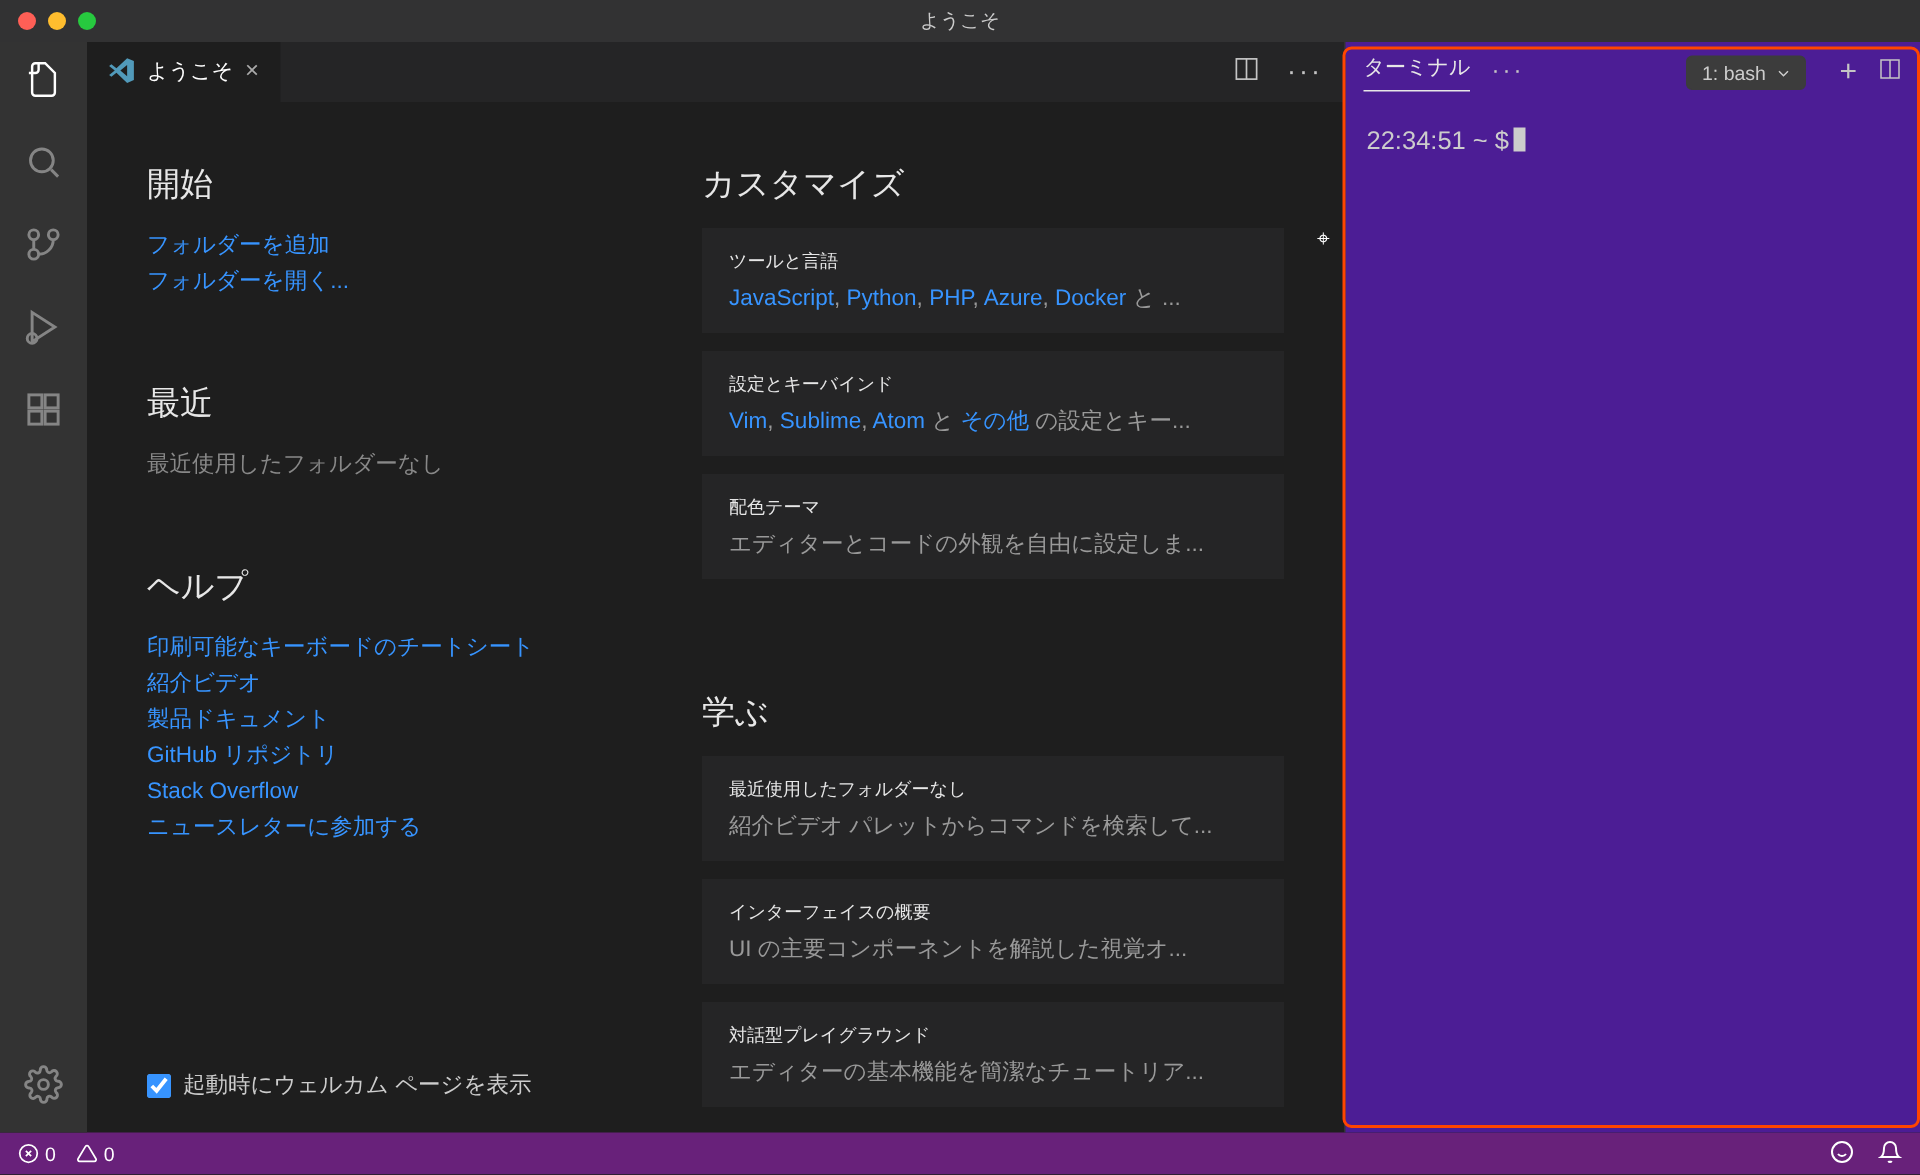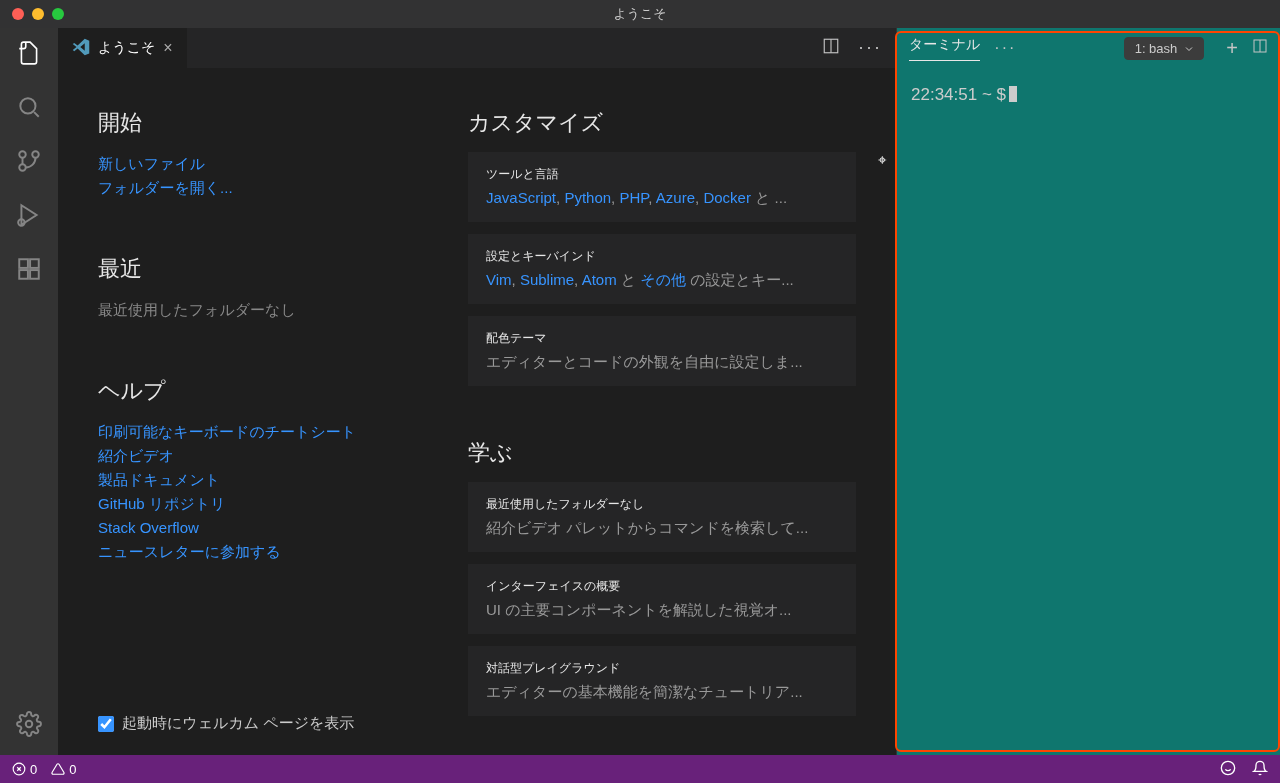--- a/index.html
+++ b/index.html
@@ -31,21 +31,21 @@
 .wcol h2 { font-weight: 300; font-size: 22px; color: #e7e7e7; margin-bottom: 14px; }
 .wblock { margin-bottom: 54px; }
 .wblock a { display: block; color: #3794ff; font-size: 15px; text-decoration: none; line-height: 1.6; cursor: pointer; }
 .wblock .muted { color: #888; font-size: 15px; line-height: 1.6; }
 .card { background: #252526; padding: 14px 18px; margin-bottom: 12px; }
 .card h3 { font-weight: 400; font-size: 12px; color: #e7e7e7; margin-bottom: 6px; }
 .card .sub { font-size: 15px; color: #999; white-space: nowrap; overflow: hidden; text-overflow: ellipsis; }
 .card .sub a { color: #3794ff; text-decoration: none; }
 .startup-chk { display: flex; align-items: center; gap: 8px; font-size: 15px; color: #ccc; margin-top: auto; margin-bottom: 22px; }
 .startup-chk input { width: 16px; height: 16px; accent-color: #3794ff; }
-.panel { width: 384px; background: #0f766e; border-left: 1px solid #333; position: relative; }
+.panel { width: 384px; background: #4c1d95; border-left: 1px solid #333; position: relative; }
 .panel .highlight { position: absolute; top: 3px; left: -2px; right: 0; bottom: 3px; border: 2px solid #ff4500; border-radius: 6px; pointer-events: none; }
 .panel-tabs { height: 40px; display: flex; align-items: center; padding: 0 12px; gap: 14px; }
 .panel-tabs .ptab { font-size: 14px; color: #e7e7e7; padding-bottom: 6px; border-bottom: 1px solid #e7e7e7; }
 .panel-tabs .sel { background: #3c3c3c; border: 1px solid #3c3c3c; border-radius: 4px; padding: 3px 26px 3px 10px; font-size: 13px; color: #ccc; position: relative; margin-left: auto; }
 .panel-tabs .sel .chev { position: absolute; right: 8px; top: 5px; }
 .panel-tabs .picon { color: #c5c5c5; }
 .term { padding: 16px 14px; font-family: Menlo, monospace; font-size: 17px; color: #ccc; }
 .term .cursor { display: inline-block; width: 8px; height: 16px; background: #ccc; margin-left: 3px; vertical-align: -2px; }
 .statusbar { height: 28px; background: #68217a; color: #fff; display: flex; align-items: center; padding: 0 12px; font-size: 13px; gap: 14px; }
 .statusbar .right { margin-left: auto; display: flex; gap: 16px; }
@@ -112,21 +112,21 @@
               <line x1="12" y1="3" x2="12" y2="21"></line>
             </svg></span>
         <span style="font-size:18px;letter-spacing:2px">···</span>
       </div>
     </div>
 
     <div class="welcome">
       <div class="wcol left">
         <div class="wblock">
           <h2>開始</h2>
-          <a>新しいファイル</a>
+          <a>フォルダーを追加</a>
           <a>フォルダーを開く...</a>
         </div>
         <div class="wblock">
           <h2>最近</h2>
           <div class="muted">最近使用したフォルダーなし</div>
         </div>
         <div class="wblock">
           <h2>ヘルプ</h2>
           <a>印刷可能なキーボードのチートシート</a>
           <a>紹介ビデオ</a>
@@ -153,21 +153,21 @@
           <h3>設定とキーバインド</h3>
           <div class="sub">
             <a>Vim</a>, <a>Sublime</a>, <a>Atom</a><span> と </span><a>その他</a><span> の設定とキー...</span>
           </div>
         </div>
         <div class="card">
           <h3>配色テーマ</h3>
           <div class="sub">エディターとコードの外観を自由に設定しま...</div>
         </div>
 
-        <h2 style="margin-top:40px">学ぶ</h2>
+        <h2 style="margin-top:62px">学ぶ</h2>
         <div class="card">
           <h3>最近使用したフォルダーなし</h3>
           <div class="sub">紹介ビデオ パレットからコマンドを検索して...</div>
         </div>
         <div class="card">
           <h3>インターフェイスの概要</h3>
           <div class="sub">UI の主要コンポーネントを解説した視覚オ...</div>
         </div>
         <div class="card">
           <h3>対話型プレイグラウンド</h3>

